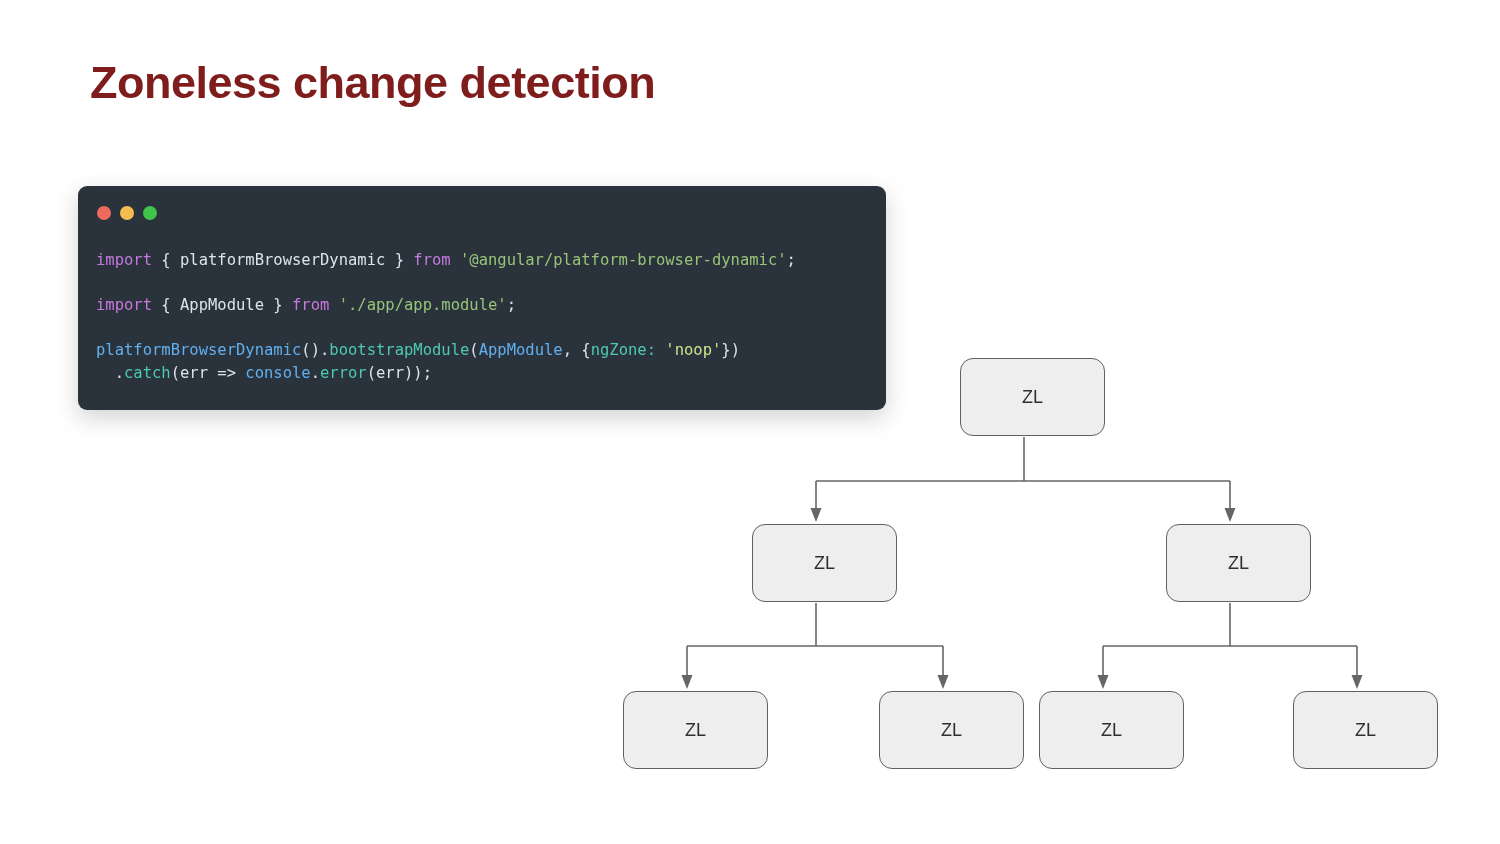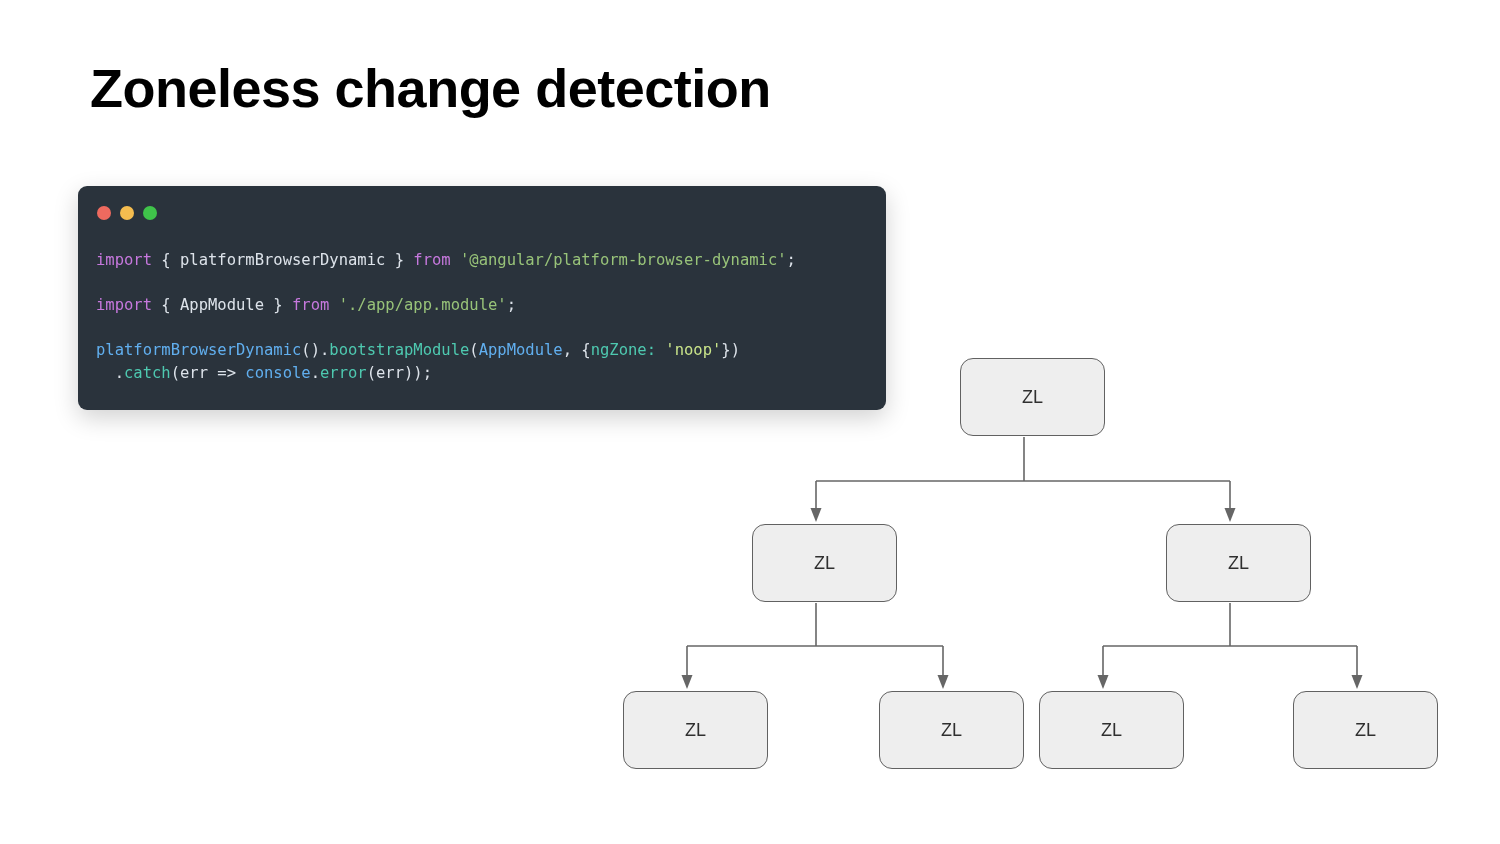--- a/index.html
+++ b/index.html
@@ -12,23 +12,23 @@
   html,body{width:1500px;height:844px;}
   body{
     background:#ffffff;
     font-family:"Liberation Sans", sans-serif;
     position:relative;
     overflow:hidden;
   }
   .page-title{
     position:absolute;
     left:90px; top:57px;
-    font-size:54px;
+    font-size:45px;
     font-weight:700;
-    color:#000000;
+    color:#7f1d1d;
     letter-spacing:-0.5px;
   }
   
   .code-window{
     position:absolute;
     left:78px; top:186px;
     width:808px; height:224px;
     background:var(--code-bg);
     border-radius:9px;
     box-shadow:0 8px 24px rgba(0,0,0,0.18);

